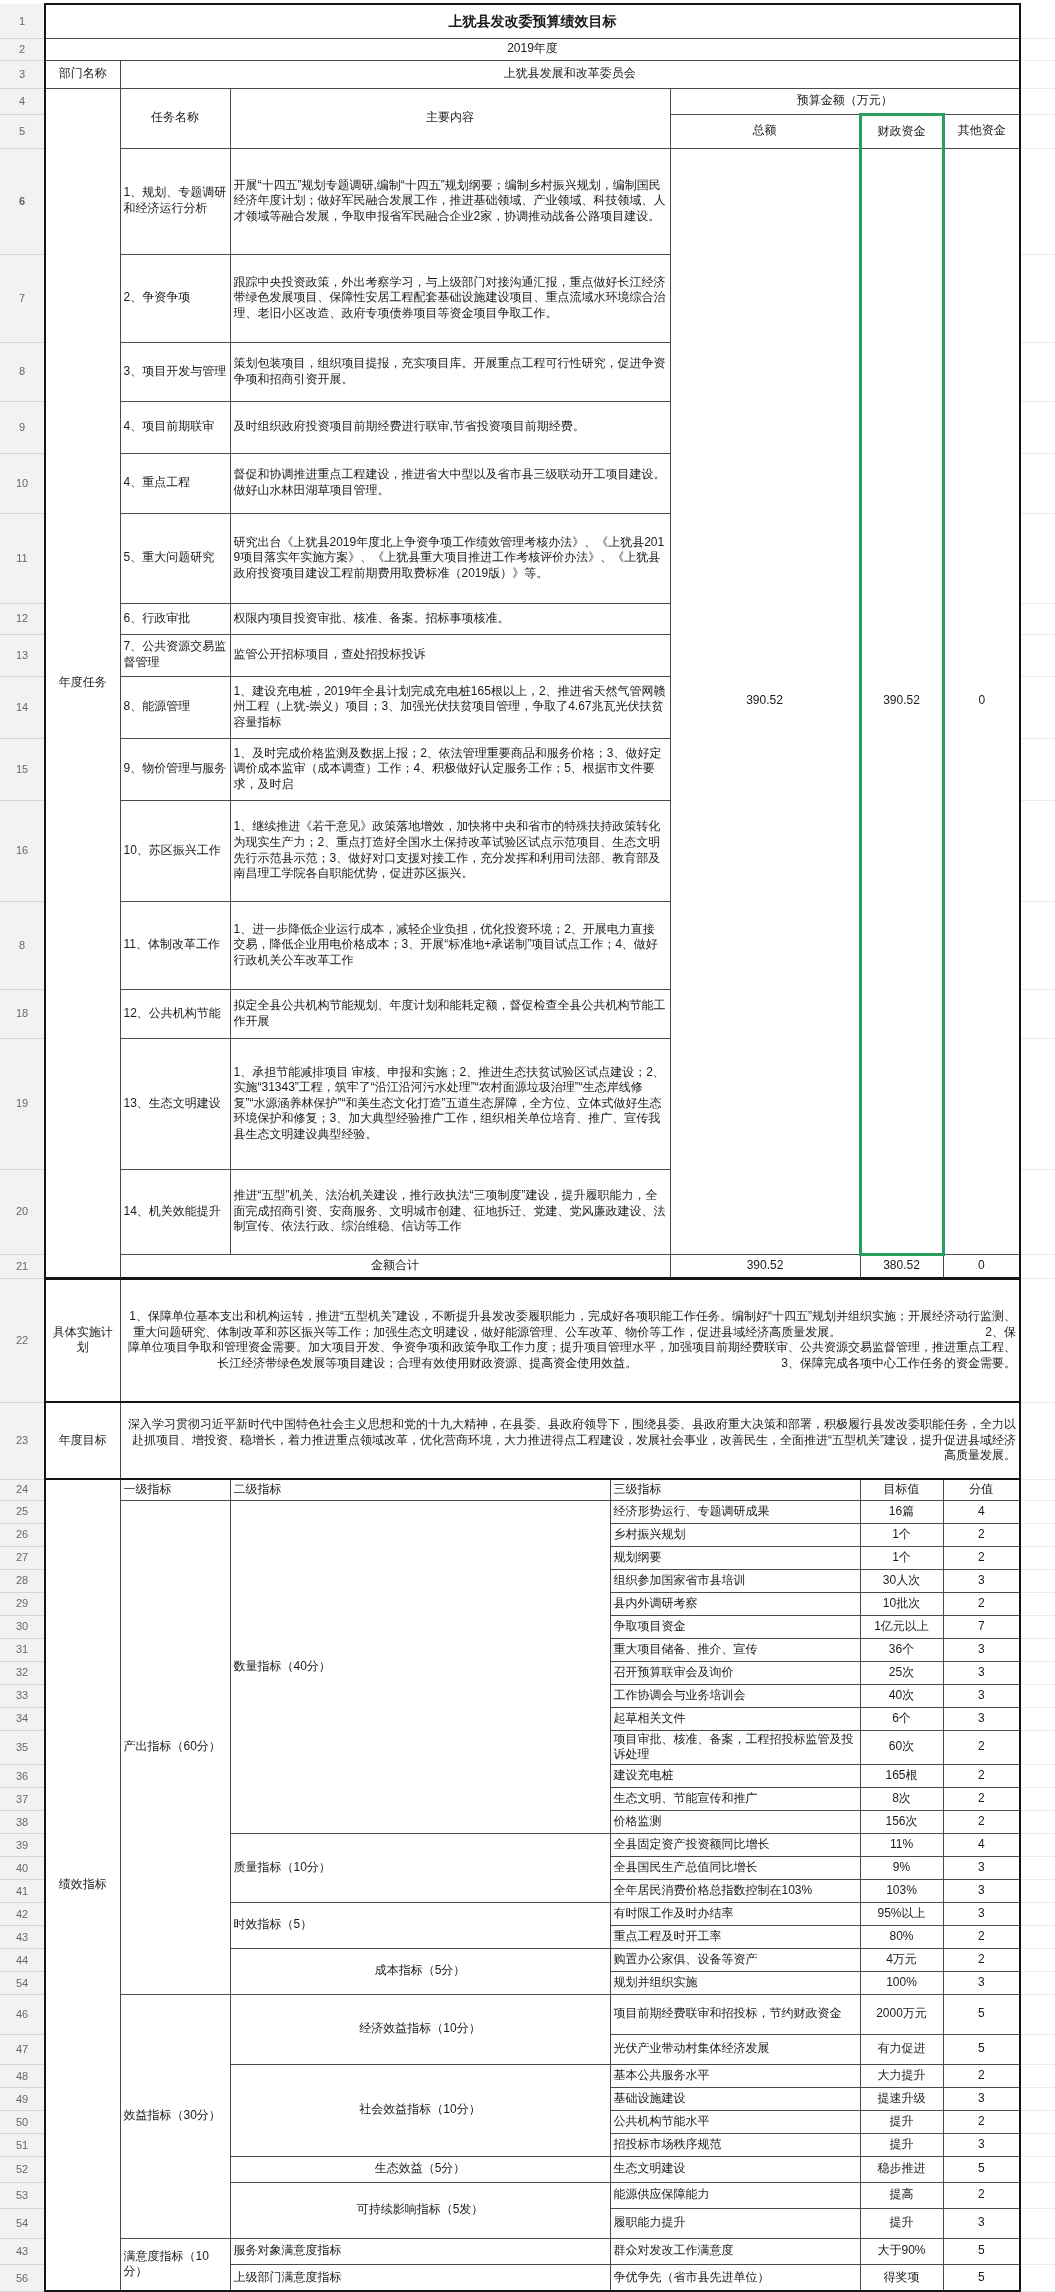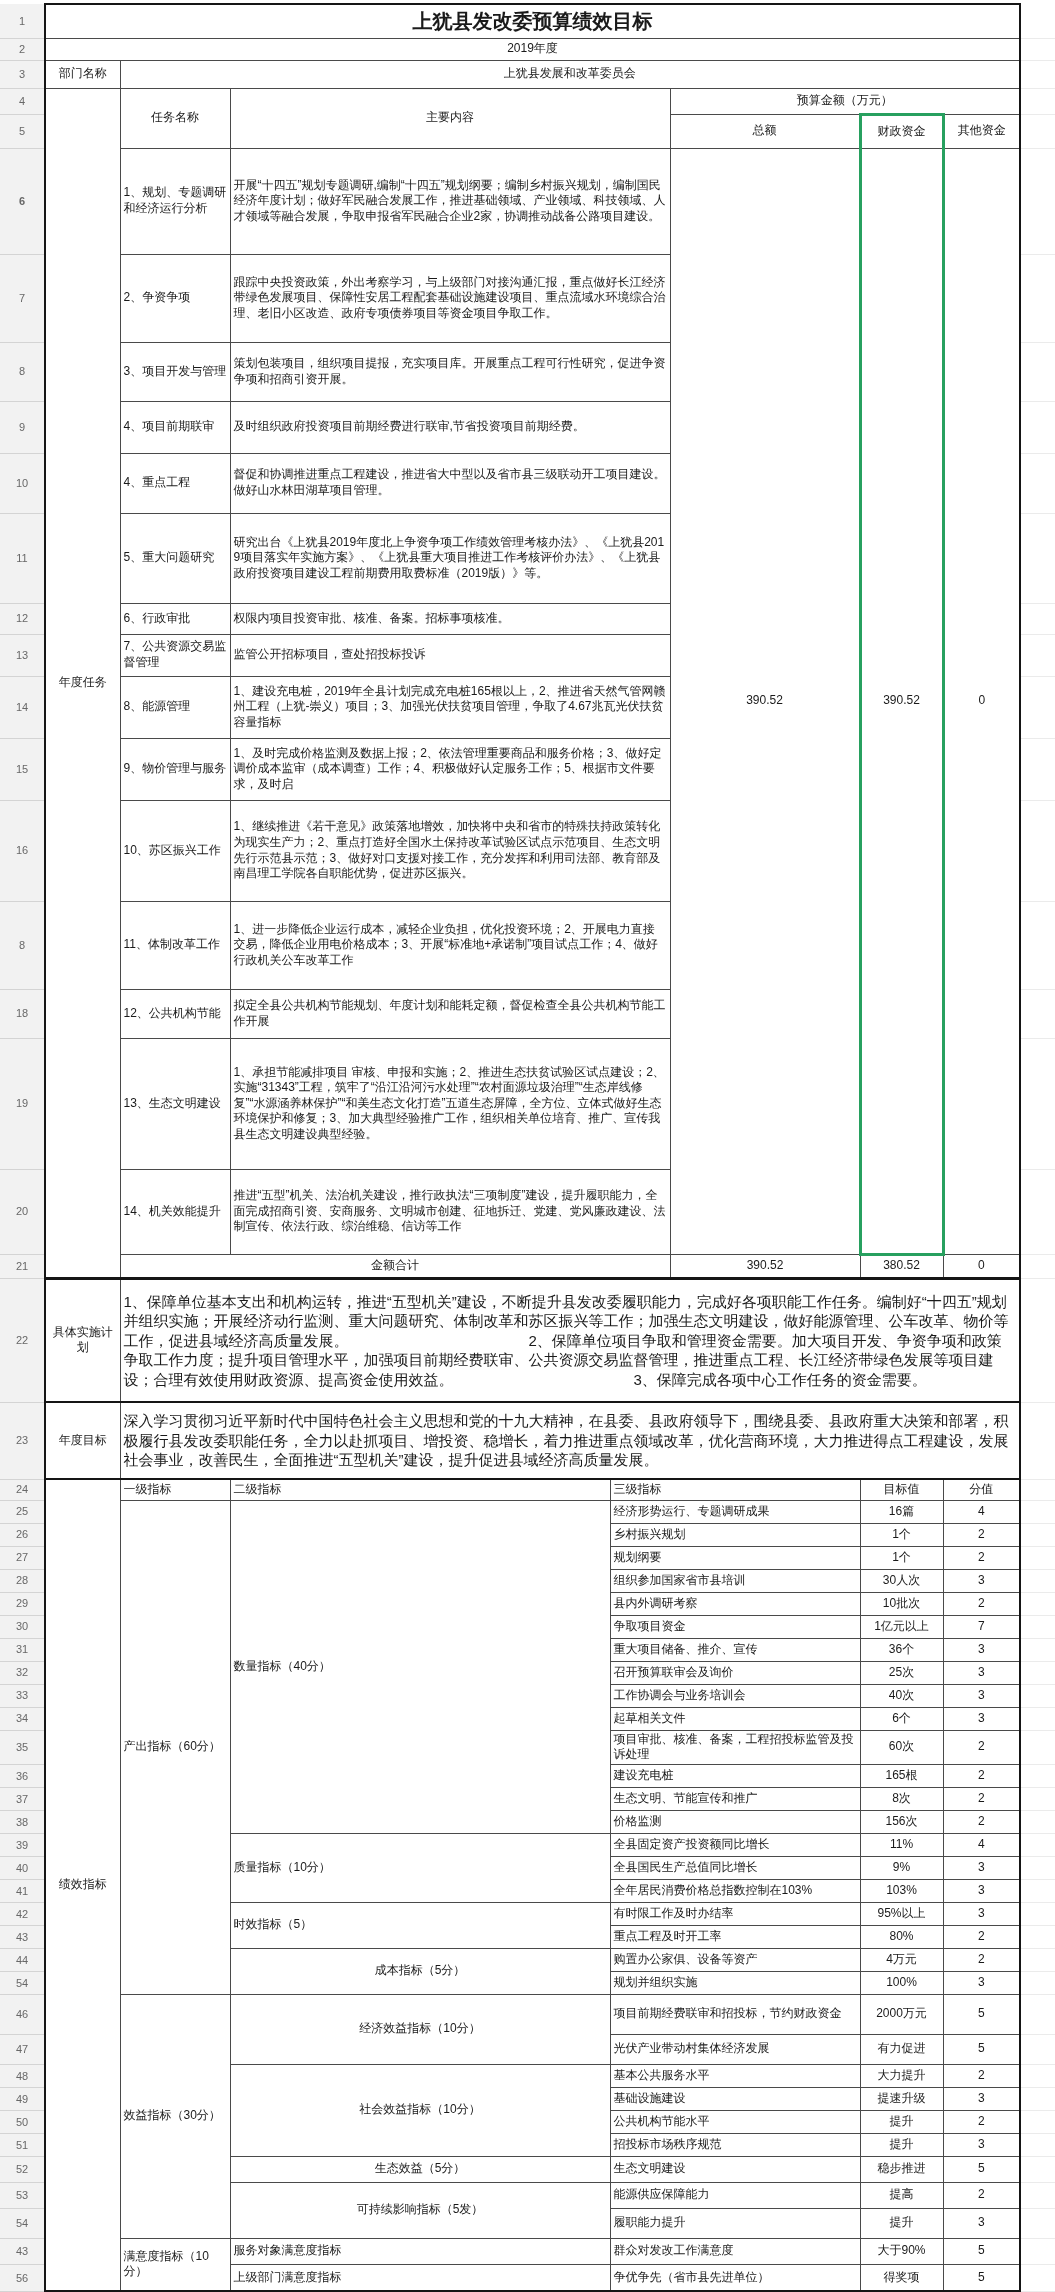--- a/index.html
+++ b/index.html
@@ -2,30 +2,30 @@
 <html><head>
 <meta charset="utf-8">
 <style>
   html,body{margin:0;padding:0;background:#fff;font-family:"Liberation Sans",sans-serif;}
   .sheet{width:1055px;padding-top:3px;}
   table{border-collapse:collapse;table-layout:fixed;width:1055px;}
   td{border:1px solid #4a4a4a;font-size:12px;line-height:1.3;padding:1px 3px;vertical-align:middle;color:#1a1a1a;word-break:break-all;overflow:hidden;}
   td.g{border:none;border-right:1.5px solid #a9a9a9;border-bottom:1px solid #d4d4d4;background:#f2f2f2;color:#686868;font-size:11px;text-align:center;padding:0;word-break:normal;}
   td.o{border:none;border-bottom:1px solid #ebebeb;background:#fff;}
   .ctr{text-align:center;}
-  .ttl{font-size:20px;font-weight:bold;text-align:center;}
+  .ttl{font-size:14px;font-weight:bold;text-align:center;}
   .bt2{border-top:2px solid #151515;}
   .bl2{border-left:2px solid #151515;}
   .br2{border-right:2px solid #151515;}
   .bb2{border-bottom:2px solid #151515;}
   .bt3{border-top:3px solid #151515;}
   .gt{border-top:3px solid #27a05f;border-left:3px solid #27a05f;border-right:3px solid #27a05f;}
   .gb{border-left:3px solid #27a05f;border-right:3px solid #27a05f;border-bottom:3px solid #27a05f;}
   .gr6{color:#2f9e5f;font-weight:bold;}
-  .sm{font-size:15px;}
+  .sm{font-size:12px;text-align:right;}
 </style>
 </head>
 <body>
 
 <div class="sheet">
 <table>
 <colgroup>
         <col style="width:45px">
         <col style="width:75px">
         <col style="width:110px">

